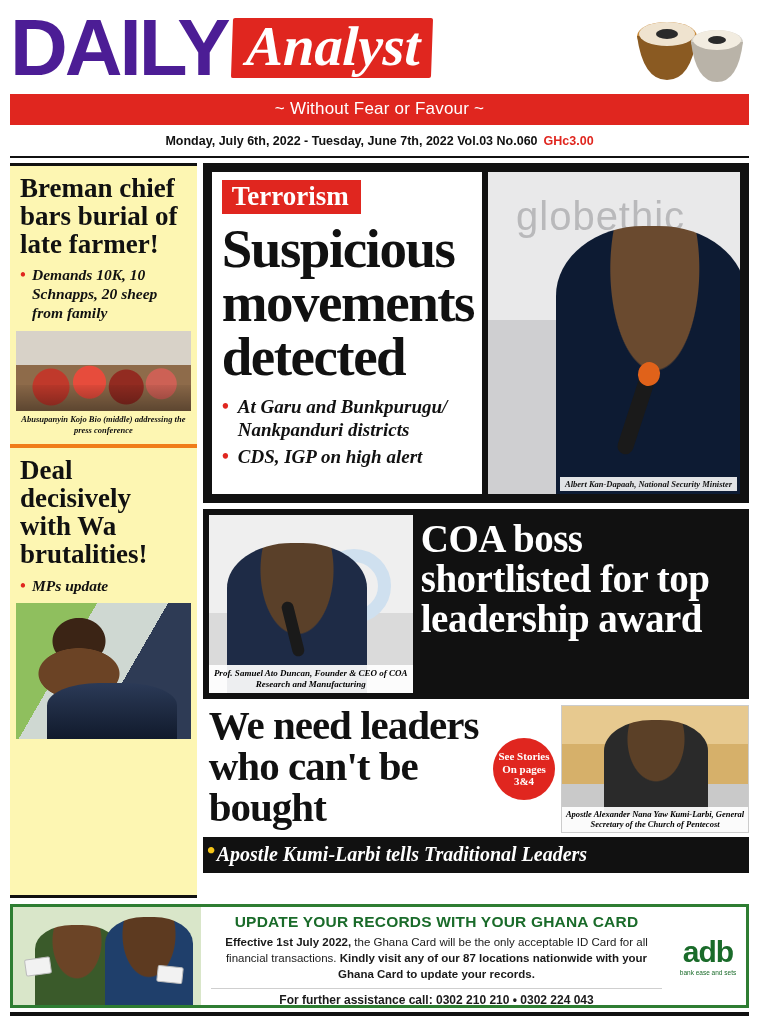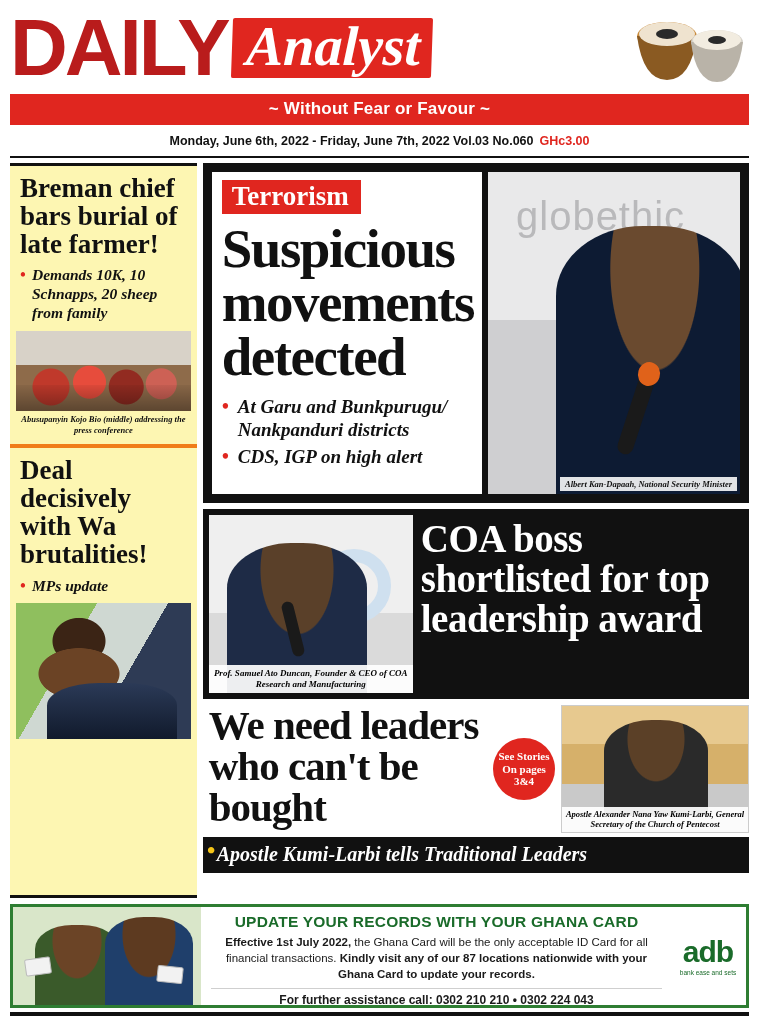--- a/index.html
+++ b/index.html
@@ -18,21 +18,21 @@
     padding: 4px 8px 0 10px;
     display: flex;
     align-items: center;
   }
   .masthead-title {
     font-family: "Liberation Sans", sans-serif;
     font-weight: bold;
     font-size: 80px;
     letter-spacing: -3px;
     line-height: 0.95;
-    color: #b91c1c;
+    color: #4c1d95;
     text-align: right;
   }
   .masthead-script {
     font-family: "Liberation Serif", serif;
     font-style: italic;
     font-weight: bold;
     font-size: 56px;
     color: #ffffff;
     background: #e0261f;
     padding: 0 12px 4px 14px;
@@ -45,21 +45,21 @@
     position: absolute;
     right: 8px; top: 2px;
     width: 120px; height: 86px;
   }
 
   
   .slogan-bar {
     background: #e0261f;
     color: #fff;
     text-align: center;
-    font-weight: bold;
+    font-weight: normal;
     font-size: 17px;
     padding: 5px 0 6px 0;
     letter-spacing: .2px;
     margin: 2px 8px 0 10px;
   }
 
   
   .dateline {
     text-align: center;
     font-size: 12.5px;
@@ -436,21 +436,21 @@
       <ellipse cx="88" cy="40" rx="26" ry="12" fill="#d7d3cb"></ellipse>
       <path d="M62 40 q5 40 26 40 q21 0 26 -40 z" fill="#b9b3a8"></path>
       <ellipse cx="88" cy="38" rx="24" ry="10" fill="#f2ece0"></ellipse>
       <ellipse cx="88" cy="38" rx="9" ry="4" fill="#2a2a2a"></ellipse>
     </svg>
   </div>
 
   <div class="slogan-bar">~ Without Fear or Favour ~</div>
 
   <div class="dateline">
-    <span>Monday, June 6th, 2022  - Friday, June 7th, 2022   Vol.03   No.060</span><span class="price">GHc3.00</span>
+    <span>Monday, July 6th, 2022  - Tuesday, June 7th, 2022   Vol.03   No.060</span><span class="price">GHc3.00</span>
   </div>
 
   <div class="body-grid">
 
     <div class="col-left">
 
       <div class="left-block">
         <div class="left-head">Breman chief bars burial of late farmer!</div>
         <ul class="left-bullets">
           <li>Demands 10K, 10 Schnapps, 20 sheep from family</li>

